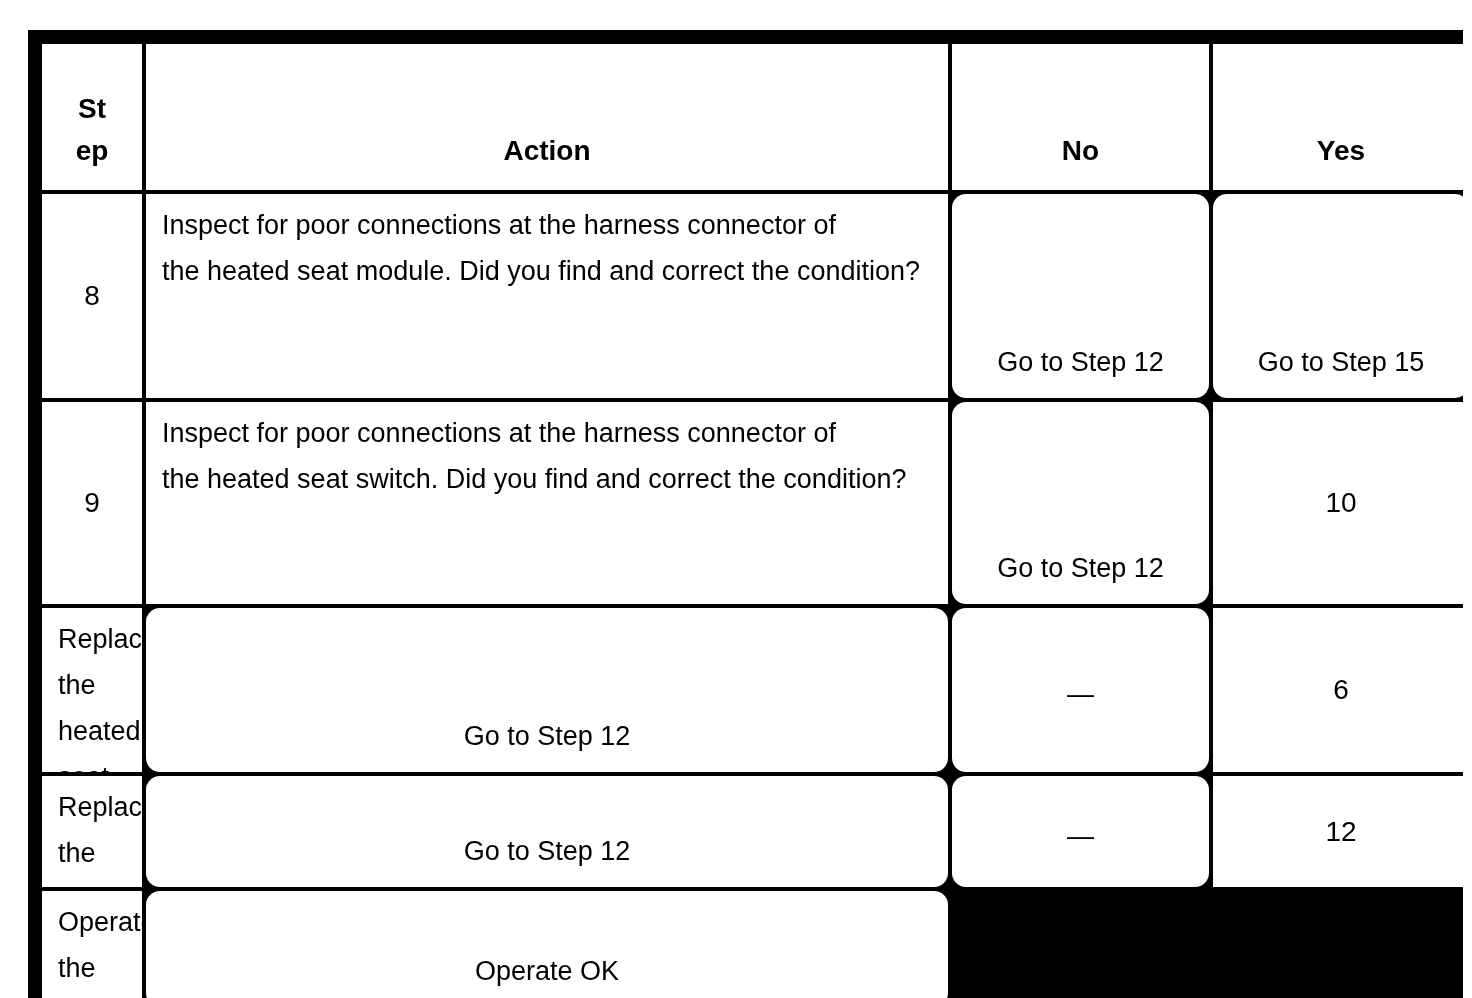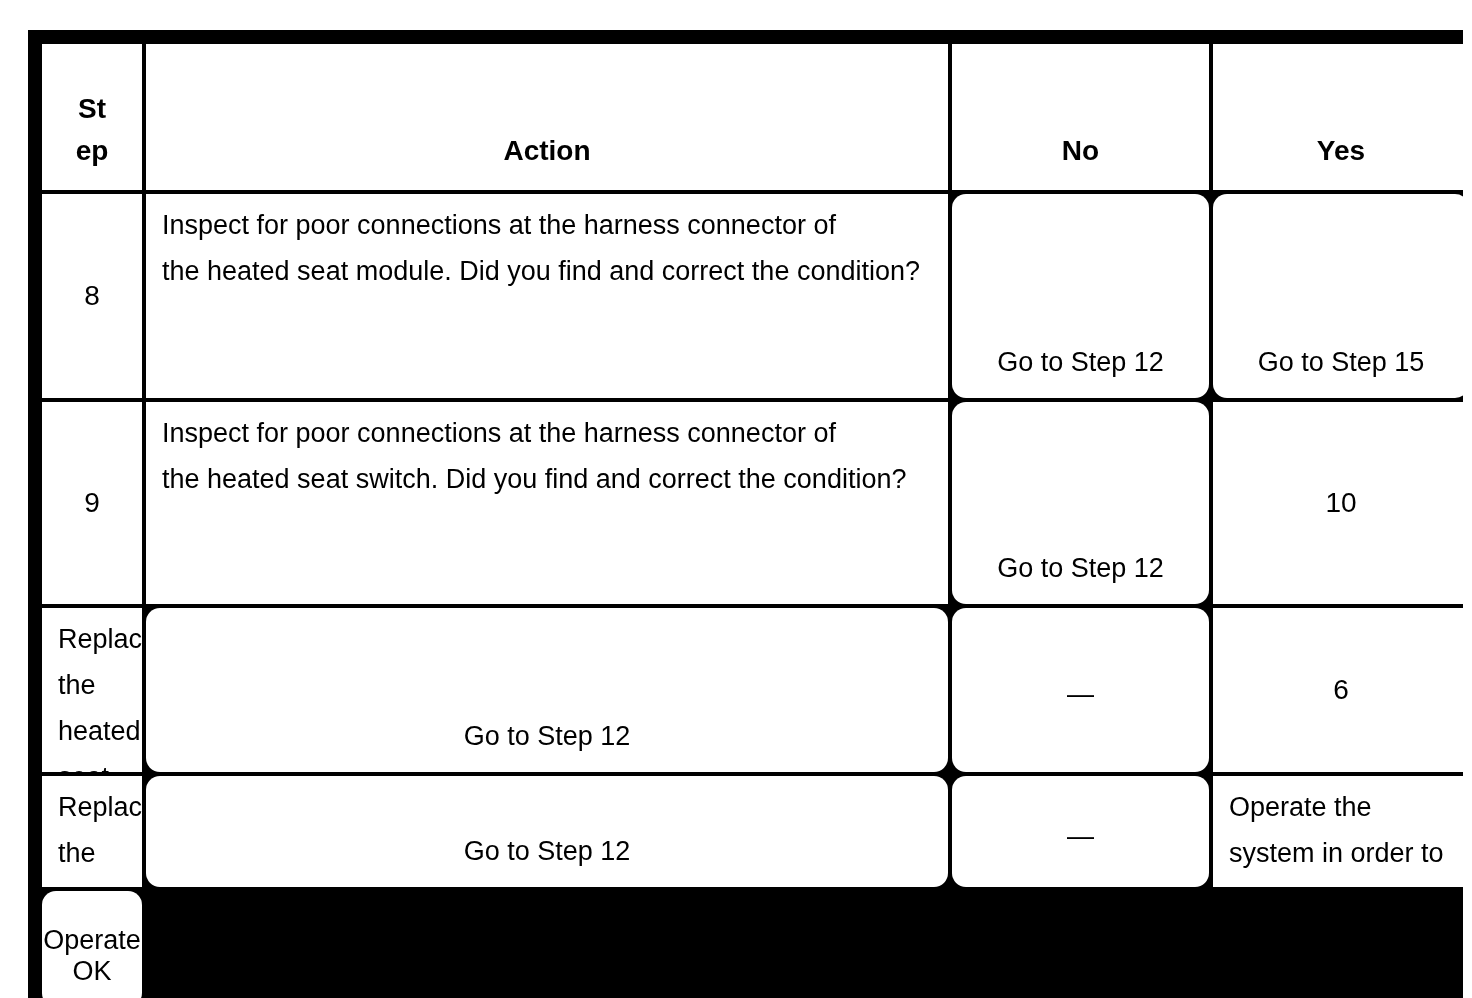--- a/index.html
+++ b/index.html
@@ -114,20 +114,21 @@
 the replacement?</div>
     <div class="cell yn-cell">Go to Step 12</div>
     <div class="cell yn-cell dash-center">—</div>
 
     <div class="cell step-cell">6</div>
     <div class="cell action-cell">Replace the heated seat switch. Did you complete the
 replacement?</div>
     <div class="cell yn-cell">Go to Step 12</div>
     <div class="cell yn-cell dash-center">—</div>
 
+    <div class="cell step-cell">12</div>
     <div class="cell action-cell">Operate the system in order to verify the repair. Did you
 correct the condition?</div>
     <div class="cell yn-cell">Operate OK</div>
 
   </div>
 
   <div class="stub s1"></div>
   <div class="stub s2"></div>
   <div class="stub s3"></div>
   <div class="stub s4"></div>

